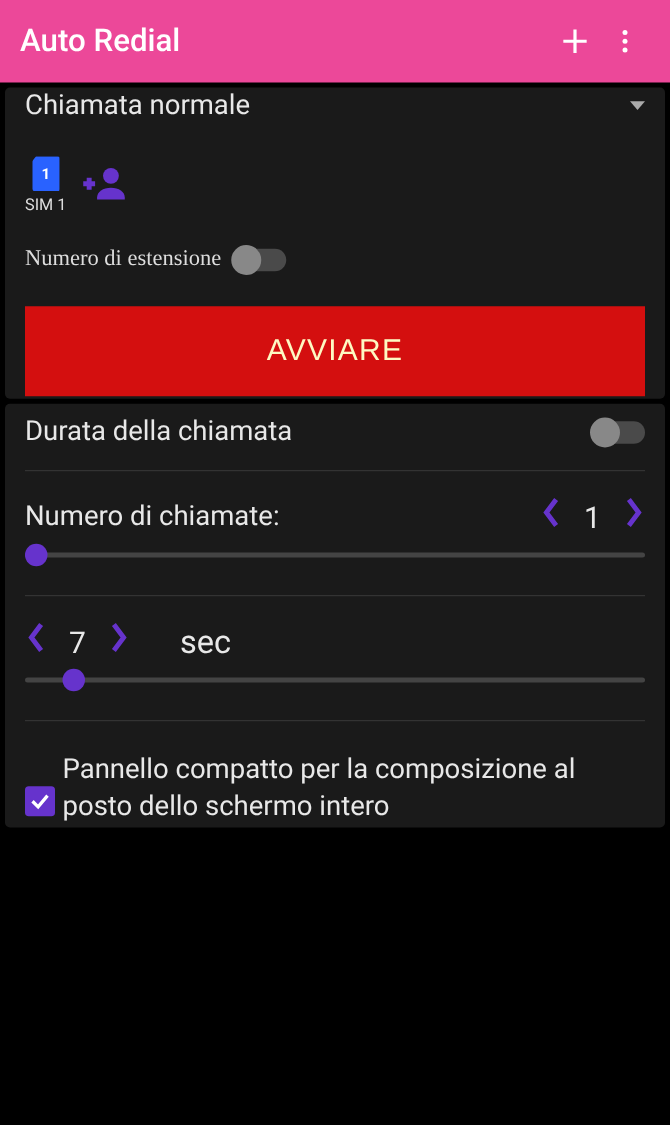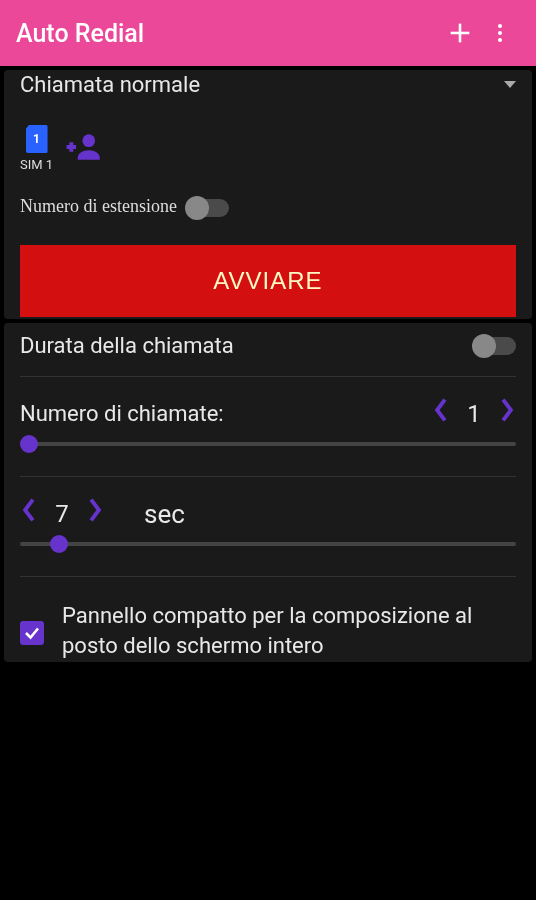--- a/index.html
+++ b/index.html
@@ -202,22 +202,22 @@
 .slider-thumb {
   width: 18px;
   height: 18px;
   background: #6633cc;
   border-radius: 50%;
   position: absolute;
   top: -7px;
 }
 .check-row {
   display: flex;
-  align-items: flex-start;
-  gap: 18px;
+  align-items: center;
+  gap: 6px;
   padding-top: 4px;
 }
 .checkbox {
   width: 24px;
   height: 24px;
   background: #6633cc;
   border-radius: 3px;
   display: flex;
   align-items: center;
   justify-content: center;

